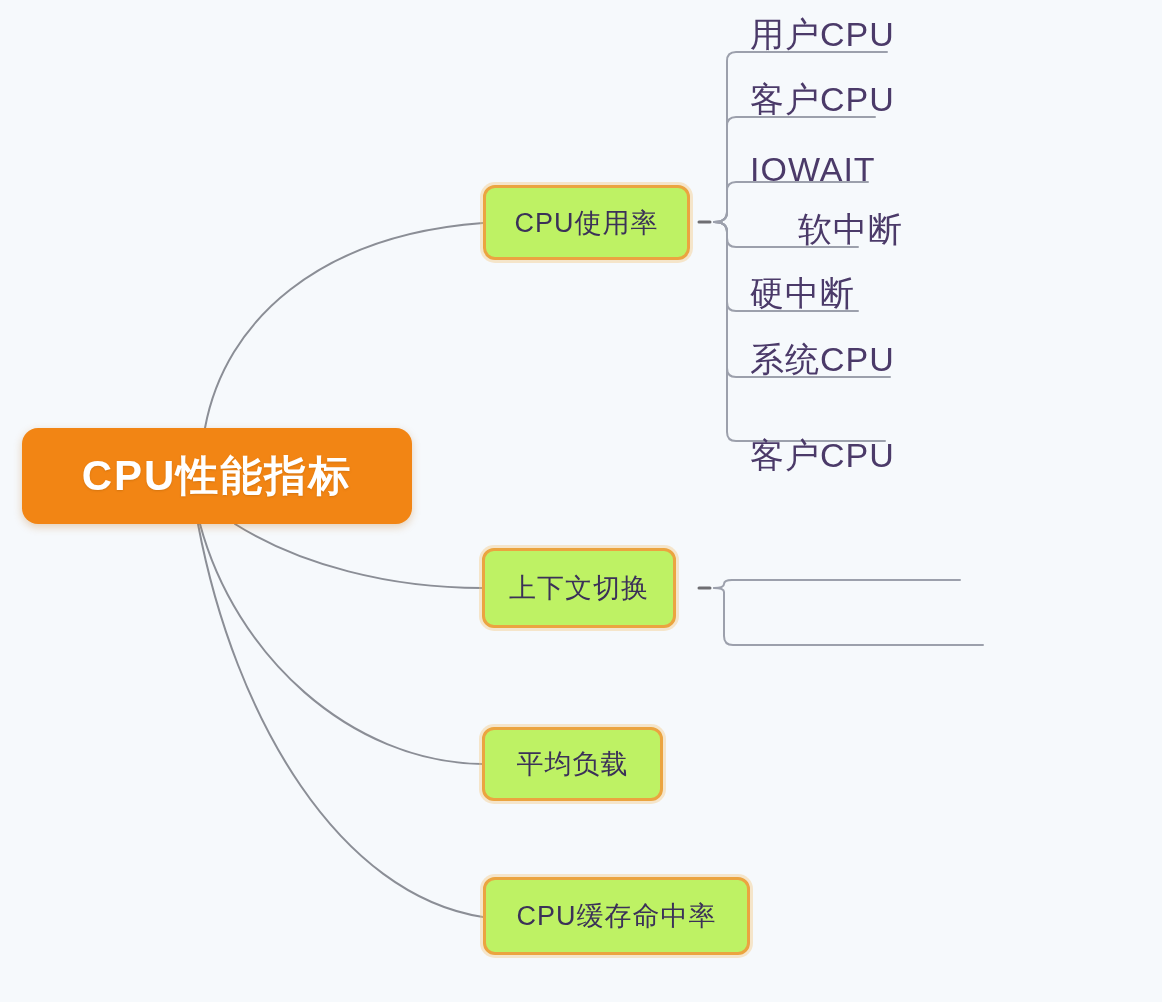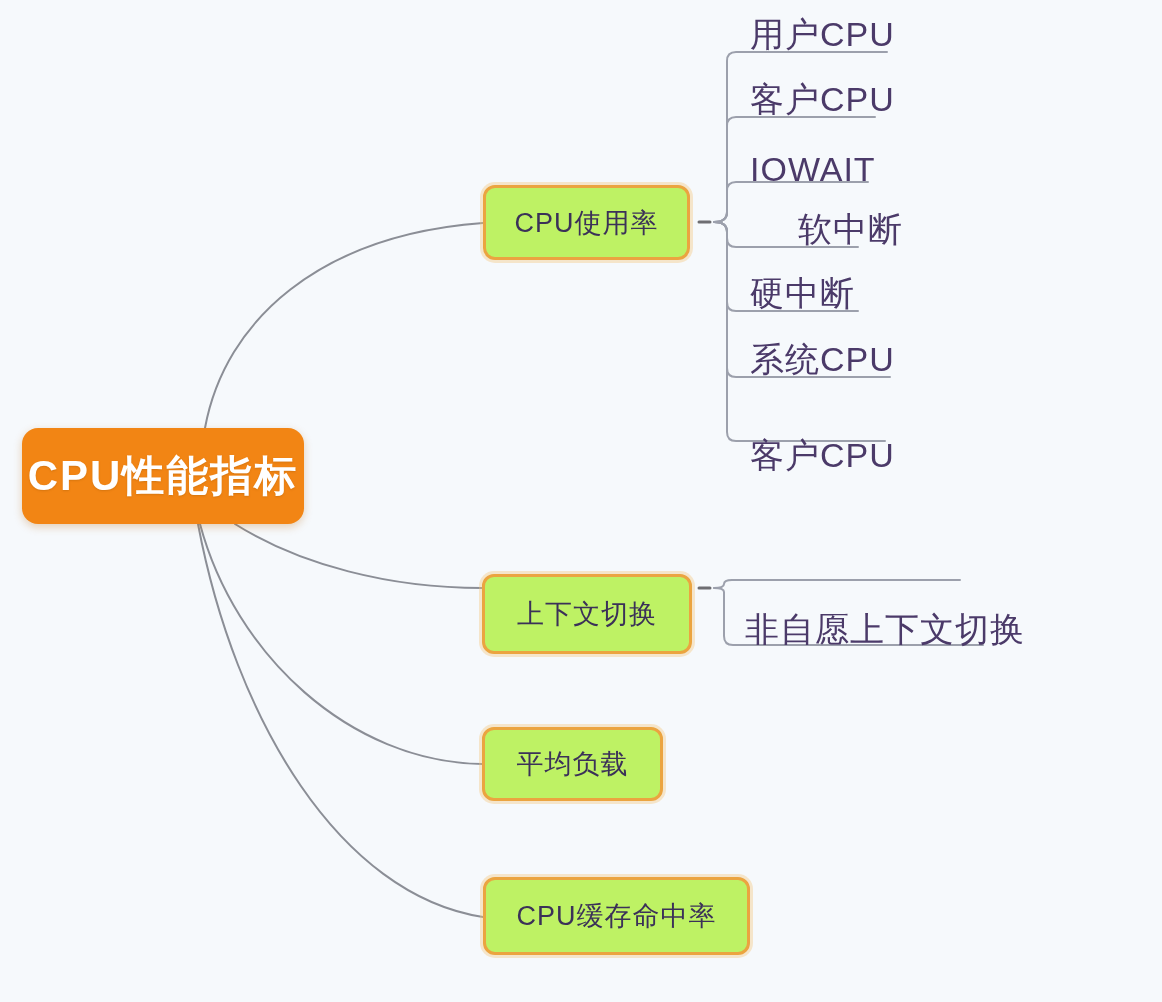--- a/index.html
+++ b/index.html
@@ -23,41 +23,41 @@
   .node{
     position:absolute;
     box-sizing:border-box;
     display:flex;
     align-items:center;
     justify-content:center;
     white-space:nowrap;
   }
   .root-node{
     left:22px;top:428px;
-    width:282px;height:96px;
+    width:390px;height:96px;
     background:#f28514;
     border-radius:16px;
     color:#ffffff;
     font-size:42px;
     font-weight:bold;
     letter-spacing:2px;
     box-shadow:0 3px 8px rgba(190,110,20,0.30);
     text-shadow:0 1px 2px rgba(160,90,10,0.35);
   }
   .branch-node{
     background:#bef264;
     border:3px solid #eba440;
     border-radius:12px;
     box-shadow:0 0 0 3px rgba(245,198,122,0.38);
     color:#3b3158;
     font-size:27px;
     letter-spacing:1px;
   }
   .branch-1{left:483px;top:185px;width:207px;height:75px;}
-  .branch-2{left:482px;top:574px;width:210px;height:80px;}
+  .branch-2{left:482px;top:548px;width:194px;height:80px;}
   .branch-3{left:482px;top:727px;width:181px;height:74px;}
   .branch-4{left:483px;top:877px;width:267px;height:78px;text-align:right;}
   .leaf{
     position:absolute;
     color:#4b3a69;
     font-size:34px;
     letter-spacing:1px;
     white-space:nowrap;
   }
   .l1{left:750px;top:12px;}
@@ -124,15 +124,14 @@
   </div>
 
   <div class="leaf l1">用户CPU</div>
   <div class="leaf l2">客户CPU</div>
   <div class="leaf l3">IOWAIT</div>
   <div class="leaf l4">软中断</div>
   <div class="leaf l5">硬中断</div>
   <div class="leaf l6">系统CPU</div>
   <div class="leaf l7">客户CPU</div>
 
-  <div class="leaf l9">非自愿上下文切换</div>
 
 </div>
 
 </body></html>

